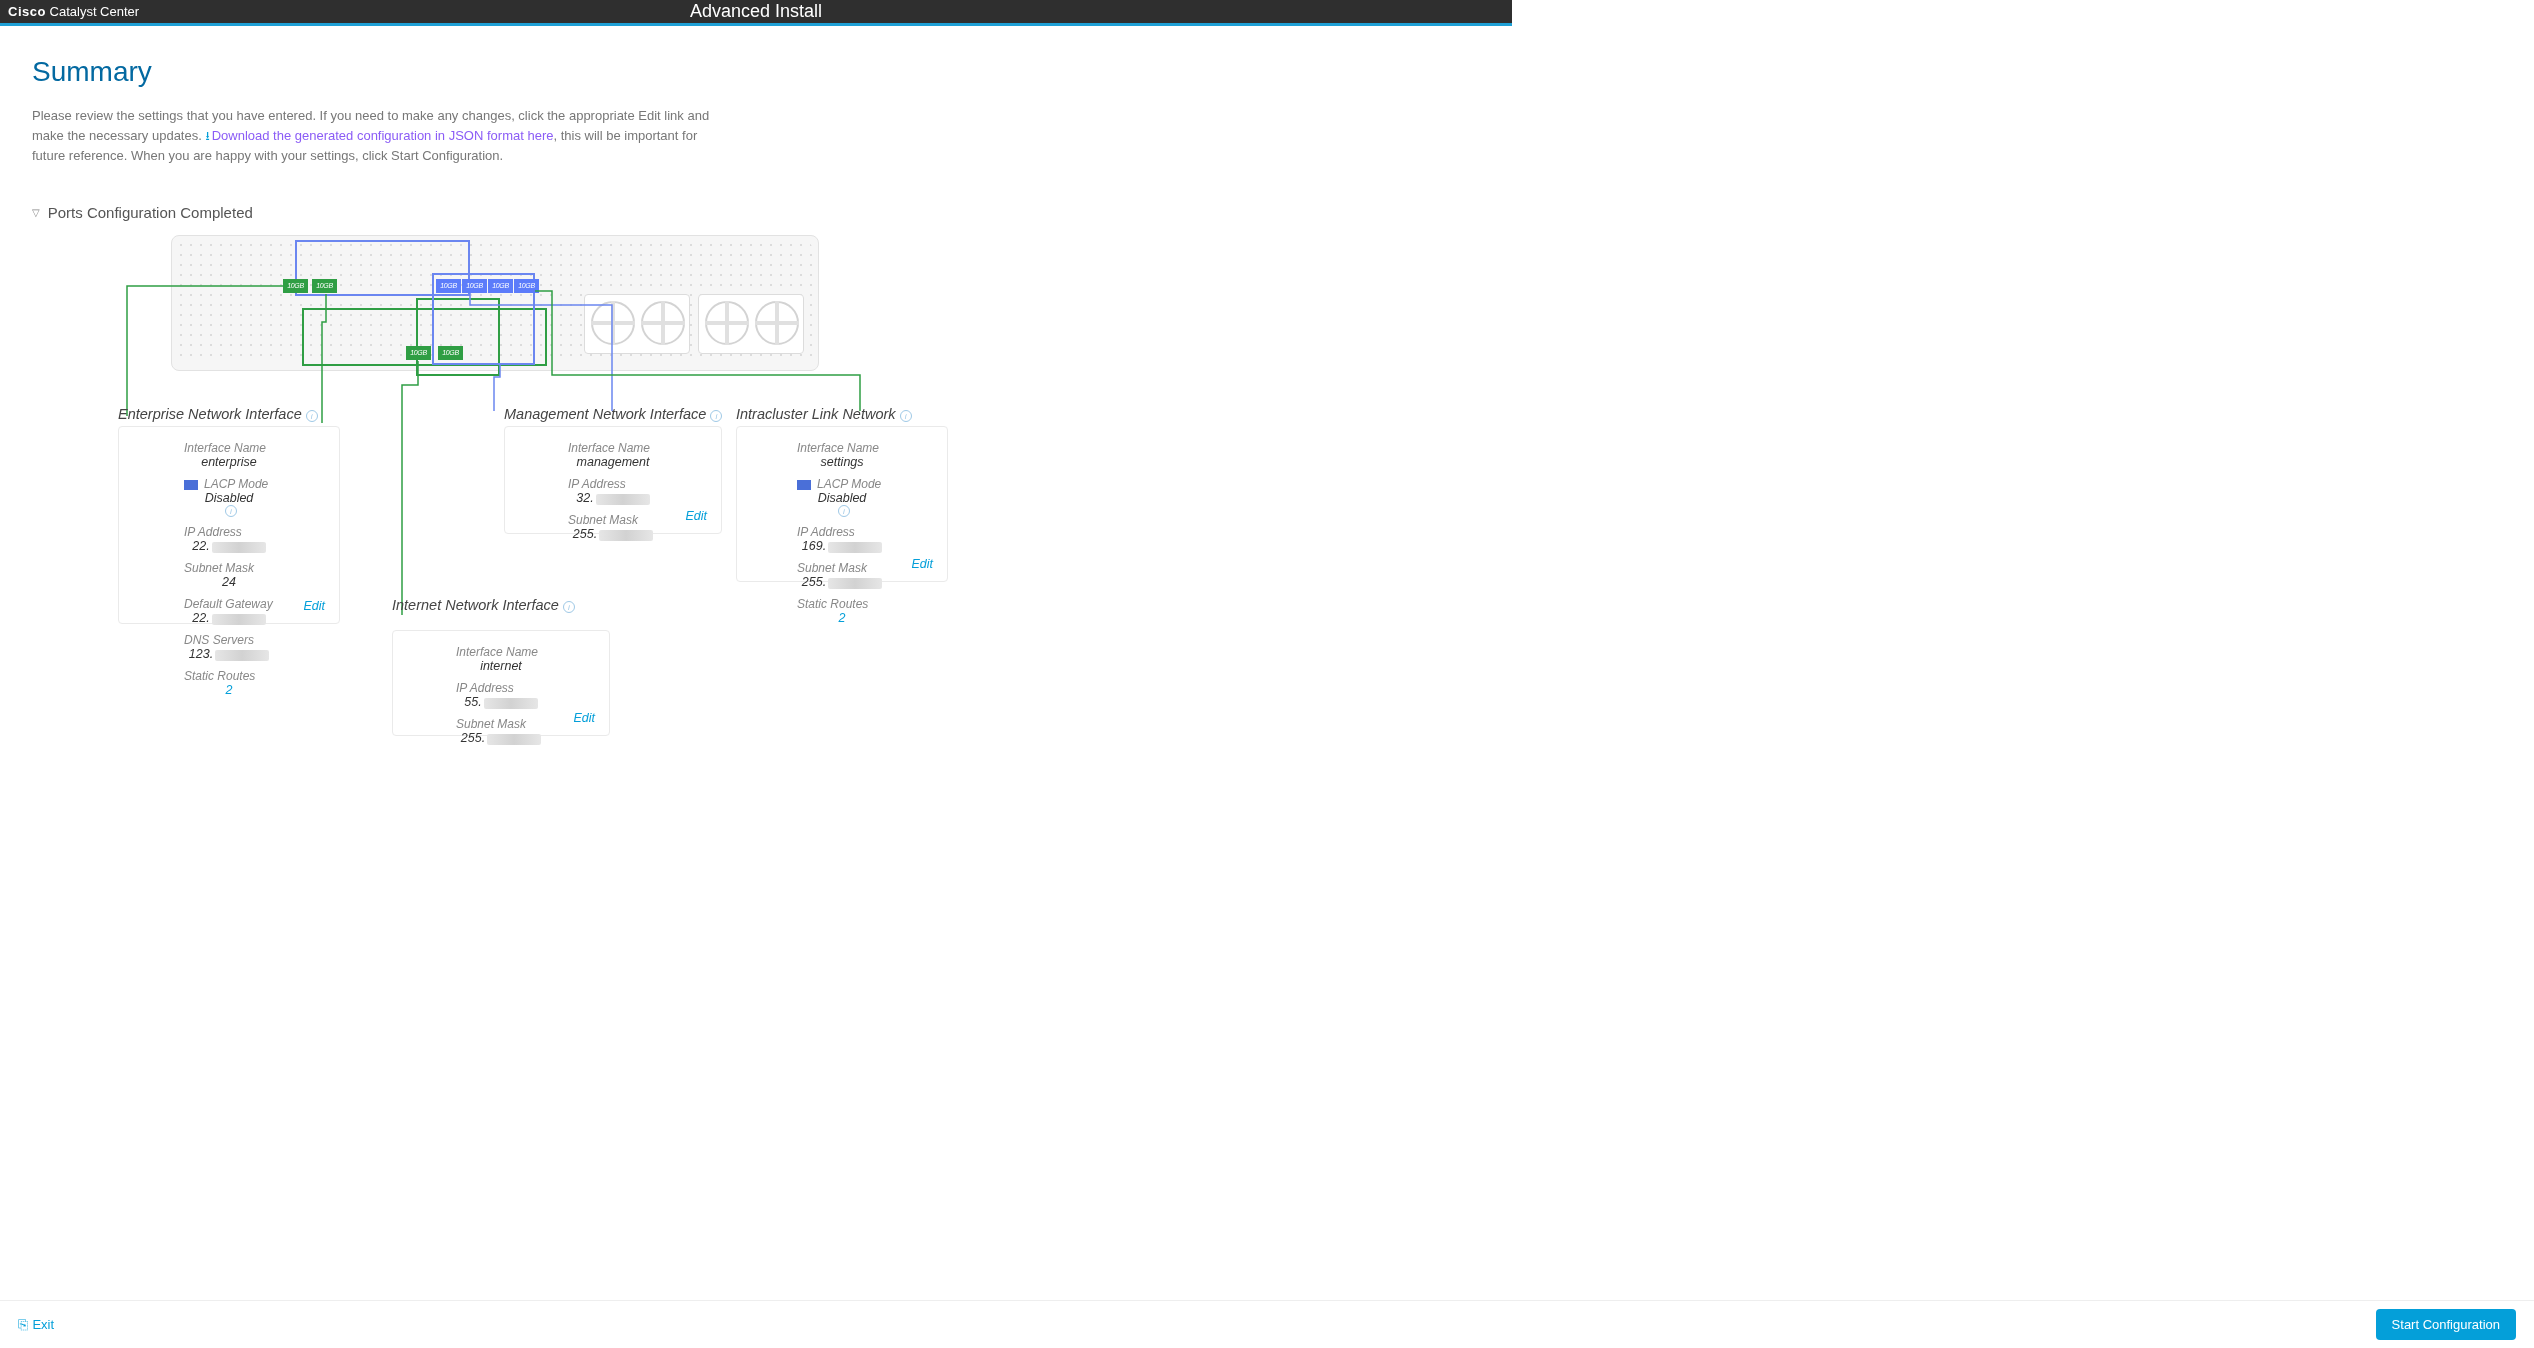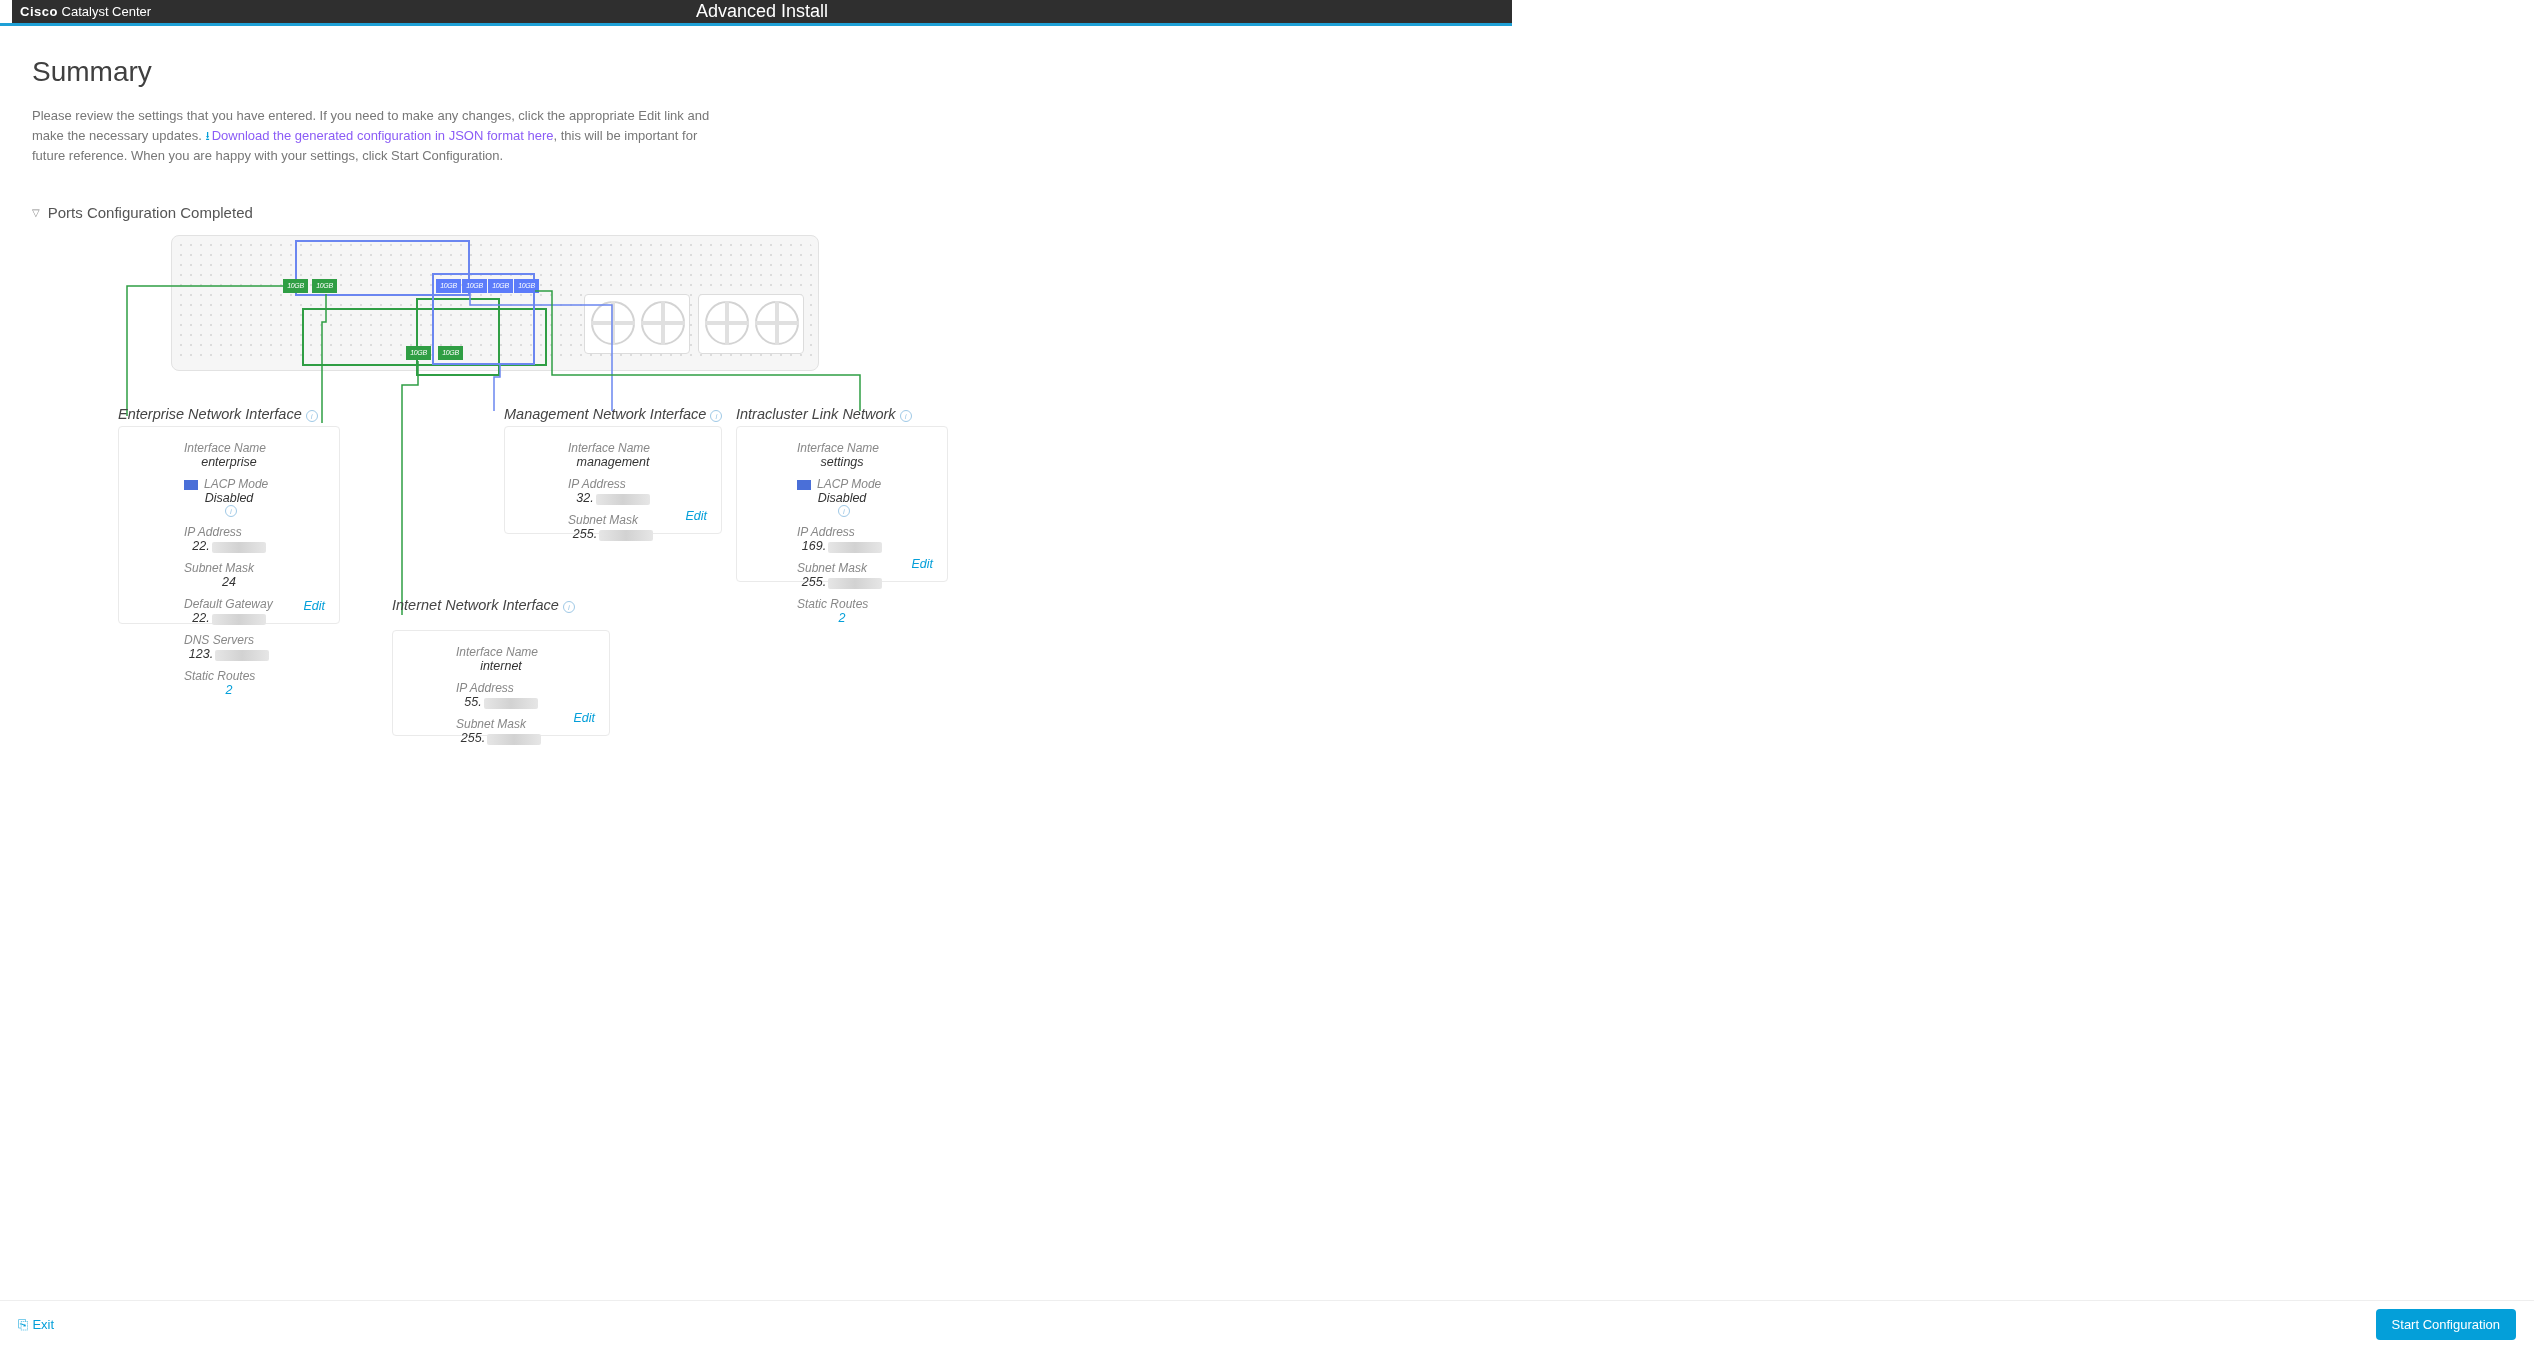--- a/index.html
+++ b/index.html
@@ -11,33 +11,32 @@
     width: 1512px;
   }
   .header {
     background: #2f2f2f;
     color: #fff;
     height: 23px;
     display: flex;
     align-items: center;
     padding: 0 8px;
     position: relative;
-    margin-left: 12px;
   }
   .header .brand { font-size: 13px; }
   .header .brand b { font-weight: 700; letter-spacing: 0.5px; }
   .header .center-title {
     position: absolute;
     left: 50%;
     transform: translateX(-50%);
     font-size: 18px;
   }
   .accent-strip { height: 3px; background: #1ea0d6; }
   .page { padding: 30px 32px 0 32px; }
-  h1 { font-size: 28px; font-weight: 400; color: #404040; margin-bottom: 18px; }
+  h1 { font-size: 28px; font-weight: 400; color: #0369a1; margin-bottom: 18px; }
   .intro { font-size: 13px; color: #777; max-width: 700px; line-height: 1.55; }
   .intro a { color: #8b5cf6; text-decoration: none; }
   .intro .dl-icon { color: #049fd9; font-size: 12px; margin-right: 2px; }
   .section-head {
     margin-top: 38px;
     display: flex;
     align-items: center;
     gap: 8px;
     color: #555;
     font-size: 15px;

